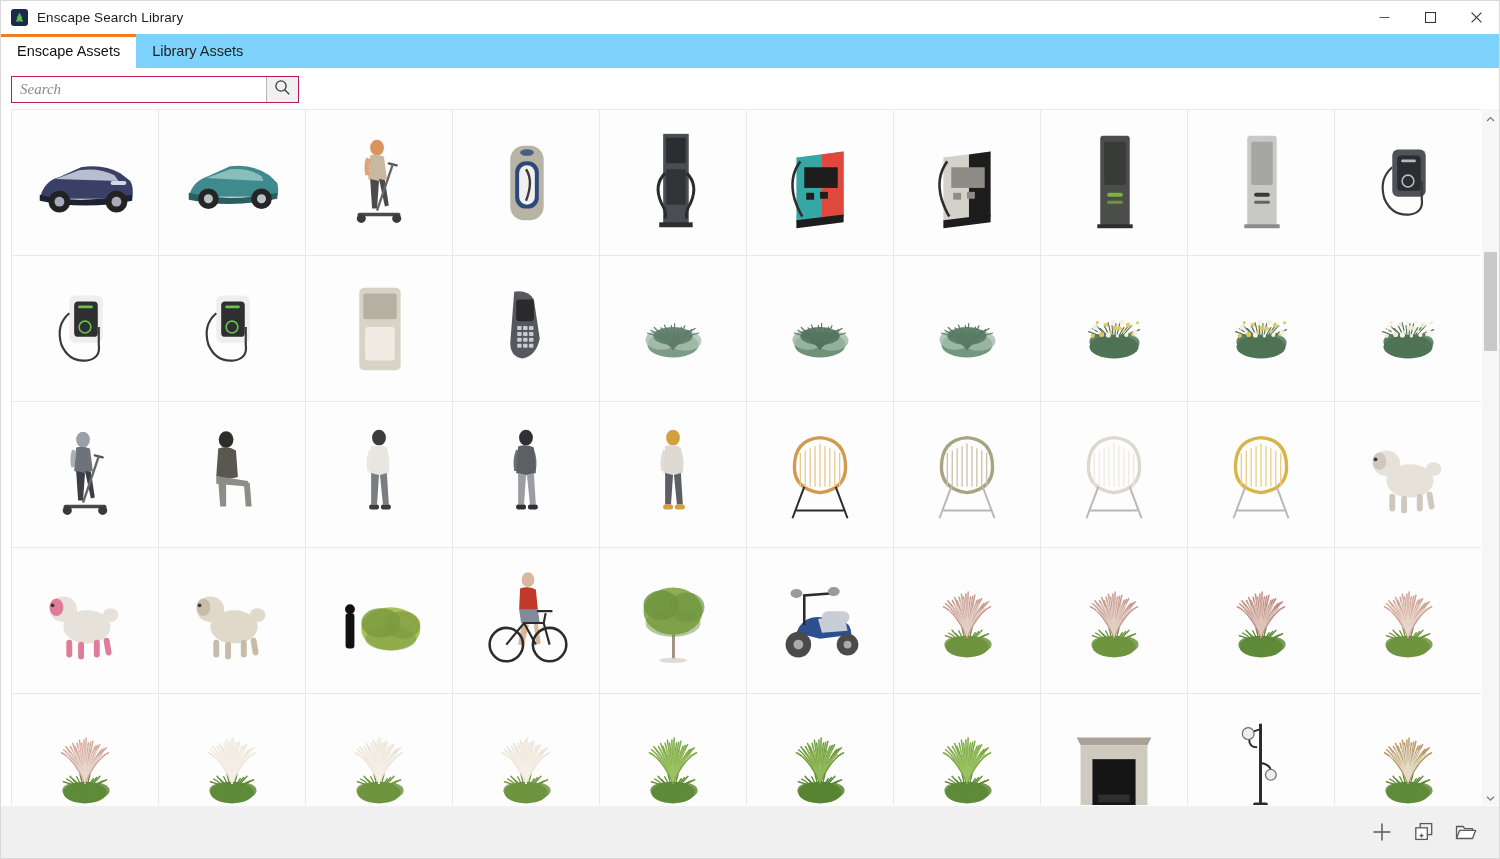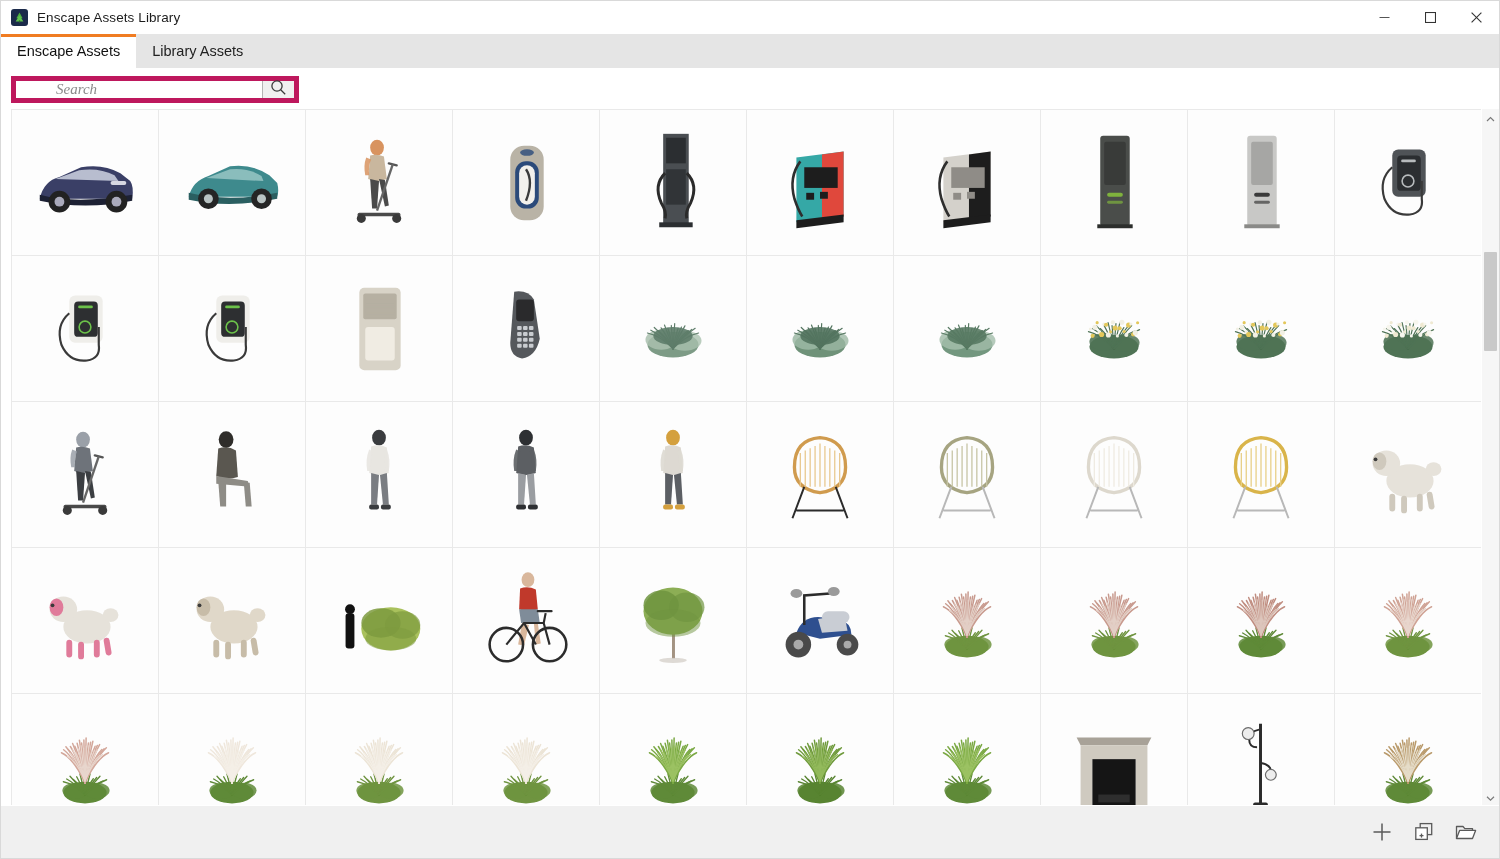--- a/index.html
+++ b/index.html
@@ -41,21 +41,21 @@
   }
   .winbtn{
     width:46px;height:33px;display:flex;align-items:center;justify-content:center;
     cursor:default;
   }
   .winbtn svg{display:block;}
 
   
   .tabstrip{
     height:34px;min-height:34px;
-    background:#e5e5e5;
+    background:#7dd3fc;
     display:flex;align-items:stretch;
     position:relative;
     border-bottom:1px solid #ffffff;
   }
   .tab{
     display:flex;align-items:center;justify-content:center;
     padding:0 16px;
     font-size:14.5px;color:#222222;
     position:relative;white-space:nowrap;cursor:default;
     background:transparent;
@@ -73,21 +73,21 @@
     background:#ffffff;
   }
 
   
   .searchrow{
     height:40px;min-height:40px;background:#ffffff;
     display:flex;align-items:center;padding-left:10px;
   }
   .searchbox{
     display:flex;align-items:stretch;height:27px;width:288px;
-    border:5px solid #be185d;background:#ffffff;box-sizing:border-box;padding-left:32px;
+    border:1px solid #be185d;background:#ffffff;box-sizing:border-box;
   }
   .searchbox input{
     flex:1;border:0;outline:0;background:transparent;
     font-family:"Liberation Serif","DejaVu Serif",serif;
     font-style:italic;font-size:15px;color:#3b3b3b;
     padding:0 8px;min-width:0;
   }
   .searchbox input::placeholder{color:#8a8a8a;opacity:1;}
   .searchbtn{
     width:31px;border-left:1px solid #b4b4b4;background:#f0f0f0;
@@ -160,21 +160,21 @@
 
   <div class="titlebar">
     <div class="title-left">
       <span class="applogo">
         <svg width="13" height="13" viewBox="0 0 13 13">
           <polygon points="6.5,1.6 9.6,7.2 3.4,7.2" fill="#4caf3f"></polygon>
           <polygon points="6.5,4.2 10.4,10.4 2.6,10.4" fill="#5fc24e"></polygon>
           <rect x="5.9" y="9.4" width="1.3" height="2.2" fill="#2f6f28"></rect>
         </svg>
       </span>
-      <span class="apptitle">Enscape Assets Library</span>
+      <span class="apptitle">Enscape Search Library</span>
     </div>
     <div class="winbtns">
       <div class="winbtn">
         <svg width="11" height="11" viewBox="0 0 11 11">
             <line x1="0.5" y1="5.5" x2="10.5" y2="5.5" stroke="#555" stroke-width="1"></line>
           </svg>
       </div>
       <div class="winbtn">
         <svg width="11" height="11" viewBox="0 0 11 11">
             <rect x="0.5" y="0.5" width="10" height="10" fill="none" stroke="#333" stroke-width="1.1"></rect>

